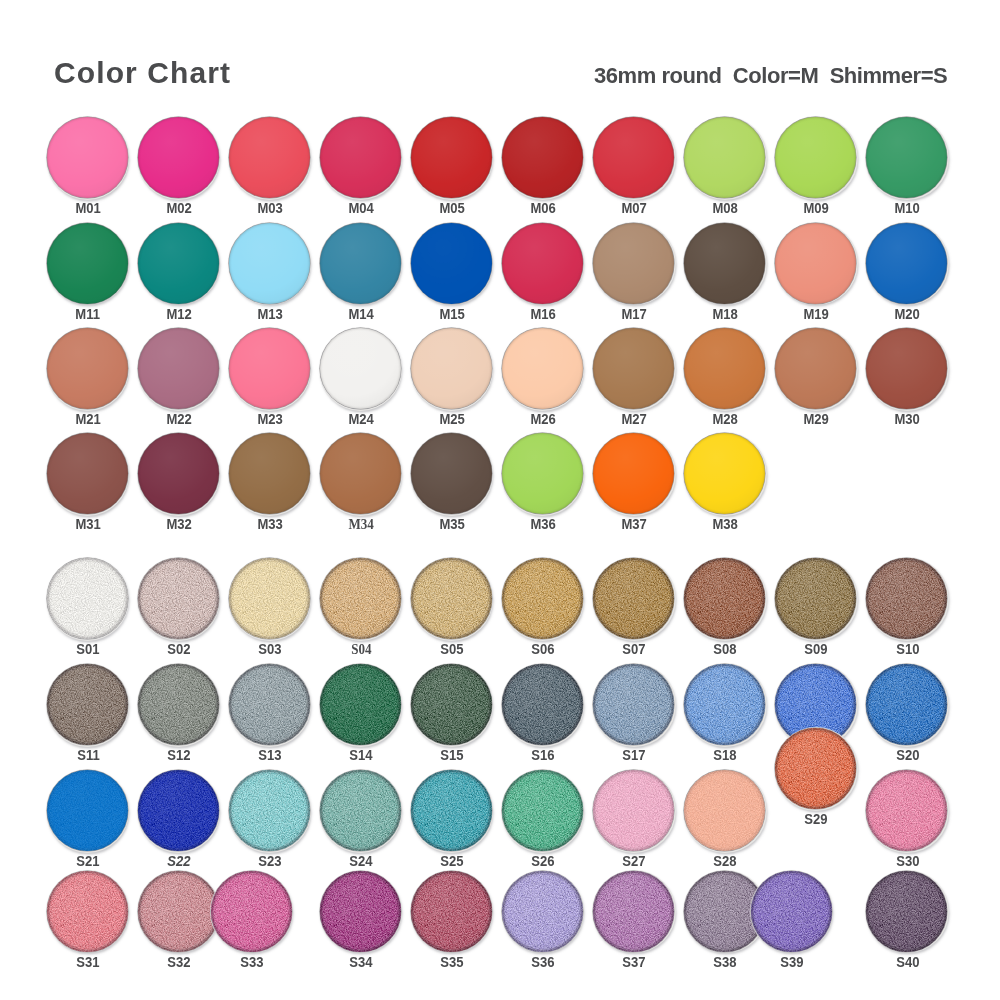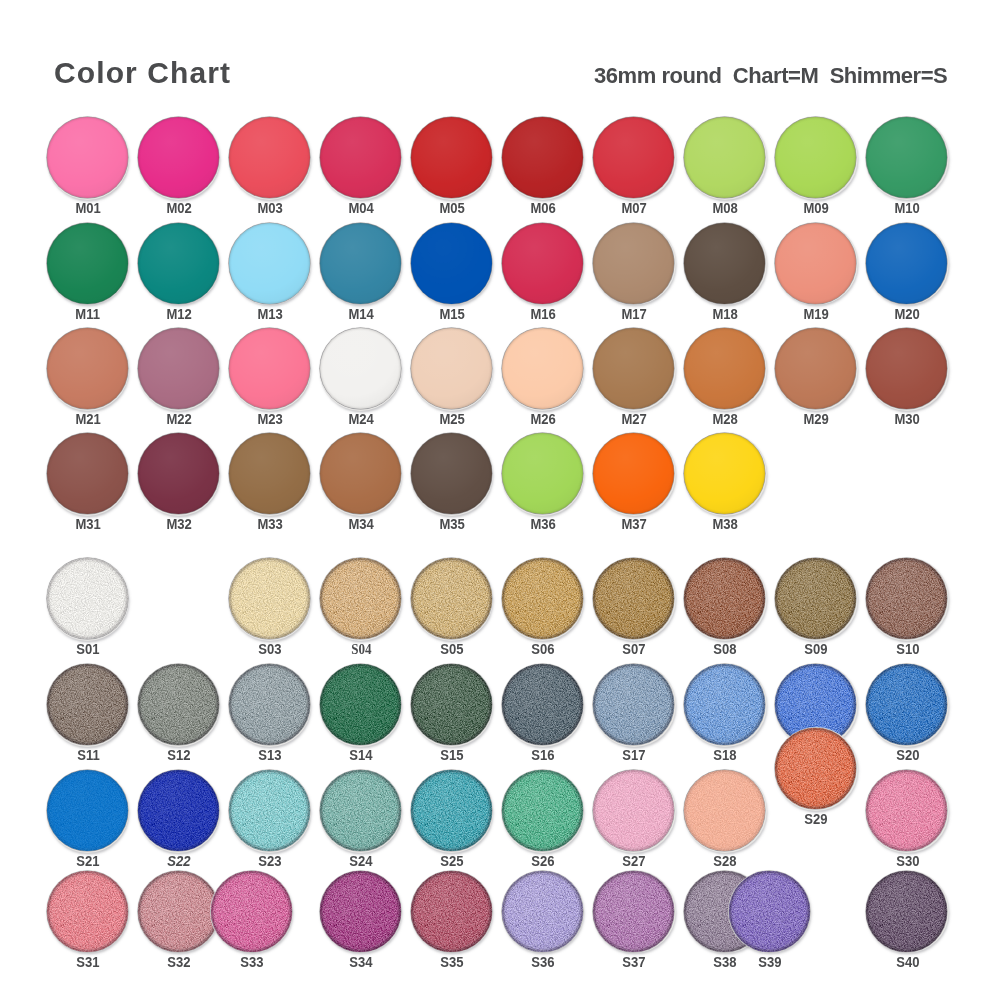--- a/index.html
+++ b/index.html
@@ -77,21 +77,21 @@
 
     <filter id="glitterfx2" x="0%" y="0%" width="100%" height="100%" color-interpolation-filters="sRGB">
       <feTurbulence type="fractalNoise" baseFrequency="1.25" numOctaves="2" seed="41" result="n"></feTurbulence>
       <feColorMatrix in="n" type="matrix" values="0 0 0 0 1  0 0 0 0 1  0 0 0 0 1  0 0 0 -3.8 2.45"></feColorMatrix>
     </filter>
   </defs>
 </svg>
 
 <div id="page">
   <div class="title">Color Chart</div>
-  <div class="subtitle">36mm round  Chart=M  Shimmer=S</div>
+  <div class="subtitle">36mm round  Color=M  Shimmer=S</div>
   <div class="grid" id="grid">
       <div class="cell" style="left: 47px; top: 117px;">
         <div class="pan">
           <div class="rim"></div>
           <div class="disc" style="background: rgb(251, 114, 170);">
             <div class="sheen" style="opacity: 1;"></div>
           </div>
         </div>
         <div class="label"><span>M01</span></div>
       </div>
@@ -376,21 +376,21 @@
       </div>
       <div class="cell" style="left: 229.1px; top: 433px;">
         <div class="pan">
           <div class="rim"></div>
           <div class="disc" style="background: rgb(147, 109, 70);">
             <div class="sheen" style="opacity: 1;"></div>
           </div>
         </div>
         <div class="label"><span>M33</span></div>
       </div>
-      <div class="cell" style="left: 320.15px; top: 433px;">
+      <div class="cell" style="left: 320.15px; top: 433px; font-family: Liberation Serif, serif;">
         <div class="pan">
           <div class="rim"></div>
           <div class="disc" style="background: rgb(170, 110, 72);">
             <div class="sheen" style="opacity: 1;"></div>
           </div>
         </div>
         <div class="label"><span>M34</span></div>
       </div>
       <div class="cell" style="left: 411.2px; top: 433px;">
         <div class="pan">
@@ -439,20 +439,38 @@
               <rect width="90" height="90" filter="url(#glitterfx3)"></rect>
             </svg>
             <svg class="glit2" width="90" height="90" style="opacity: 0.1299;">
               <rect width="90" height="90" filter="url(#glitterfx2)"></rect>
             </svg>
             <div class="sheen" style="opacity: 0.5905;"></div>
           </div>
         </div>
         <div class="label"><span>S01</span></div>
       </div>
+      <div class="cell" style="left: 138.05px; top: 558px;">
+        <div class="pan">
+          <div class="rim"></div>
+          <div class="disc shim" style="background: rgb(224, 192, 186);">
+            <svg class="glit" width="90" height="90" style="opacity: 0.3;">
+              <rect width="90" height="90" filter="url(#glitterfx)"></rect>
+            </svg>
+            <svg class="glit3" width="90" height="90" style="opacity: 0.3;">
+              <rect width="90" height="90" filter="url(#glitterfx3)"></rect>
+            </svg>
+            <svg class="glit2" width="90" height="90" style="opacity: 0.22;">
+              <rect width="90" height="90" filter="url(#glitterfx2)"></rect>
+            </svg>
+            <div class="sheen" style="opacity: 1;"></div>
+          </div>
+        </div>
+        <div class="label"><span>S02</span></div>
+      </div>
       <div class="cell" style="left: 229.1px; top: 558px;">
         <div class="pan">
           <div class="rim"></div>
           <div class="disc shim" style="background: rgb(253, 229, 168);">
             <svg class="glit" width="90" height="90" style="opacity: 0.2187;">
               <rect width="90" height="90" filter="url(#glitterfx)"></rect>
             </svg>
             <svg class="glit3" width="90" height="90" style="opacity: 0.2187;">
               <rect width="90" height="90" filter="url(#glitterfx3)"></rect>
             </svg>
@@ -1087,21 +1105,21 @@
               <rect width="90" height="90" filter="url(#glitterfx3)"></rect>
             </svg>
             <svg class="glit2" width="90" height="90" style="opacity: 0.22;">
               <rect width="90" height="90" filter="url(#glitterfx2)"></rect>
             </svg>
             <div class="sheen" style="opacity: 1;"></div>
           </div>
         </div>
         <div class="label"><span>S38</span></div>
       </div>
-      <div class="cell" style="left: 729px; top: 870.5px;">
+      <div class="cell" style="left: 751px; top: 870.5px;">
         <div class="pan">
           <div class="rim"></div>
           <div class="disc shim" style="background: rgb(113, 80, 201);">
             <svg class="glit" width="90" height="90" style="opacity: 0.3;">
               <rect width="90" height="90" filter="url(#glitterfx)"></rect>
             </svg>
             <svg class="glit3" width="90" height="90" style="opacity: 0.3;">
               <rect width="90" height="90" filter="url(#glitterfx3)"></rect>
             </svg>
             <svg class="glit2" width="90" height="90" style="opacity: 0.22;">

